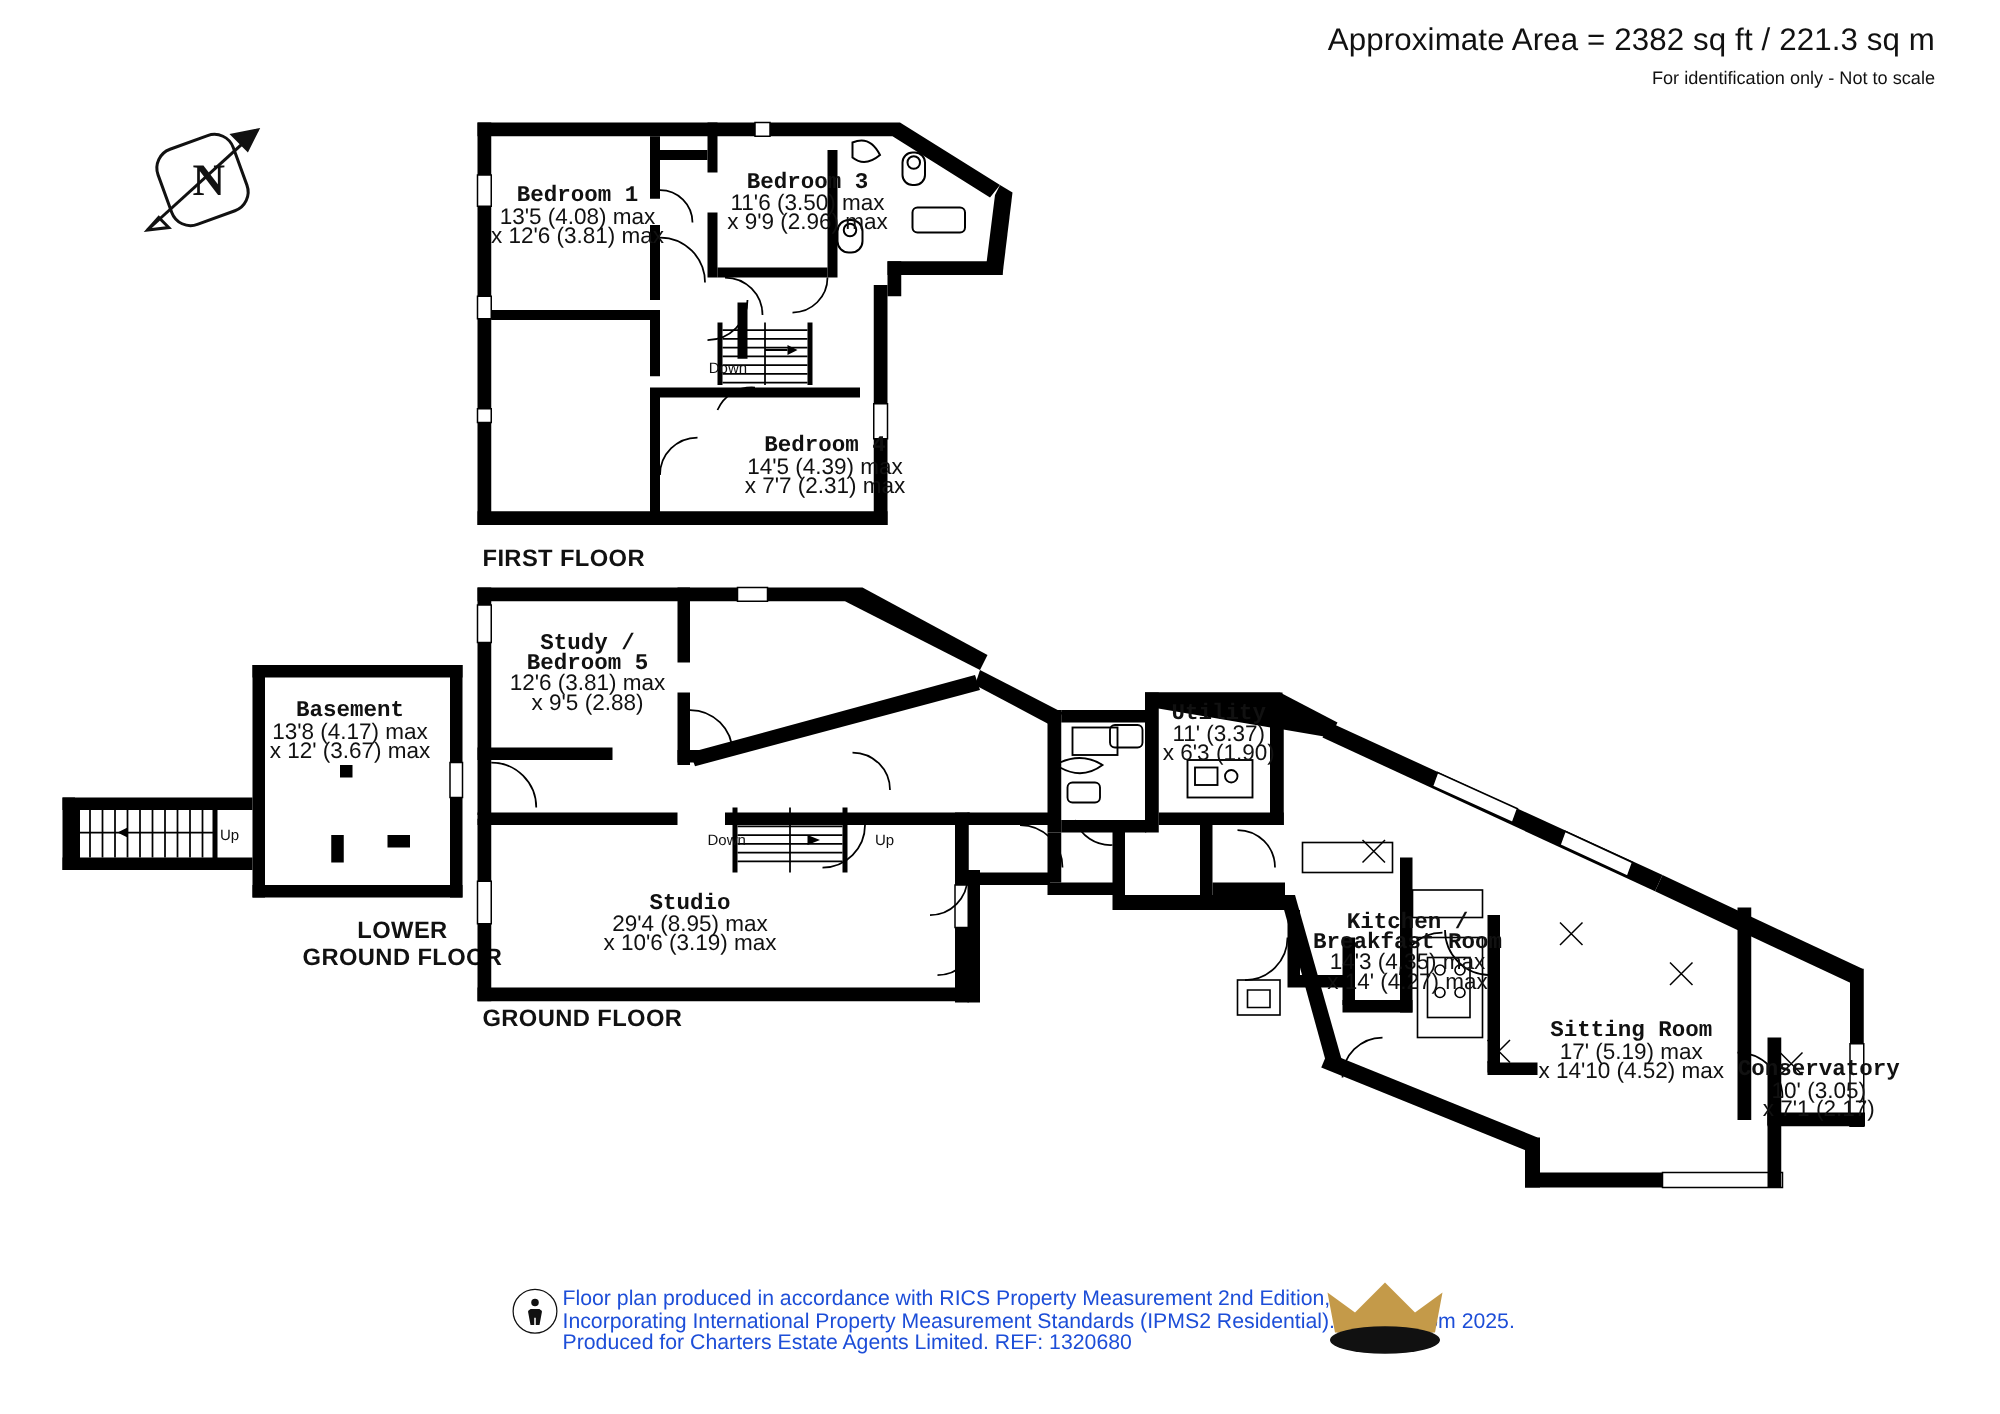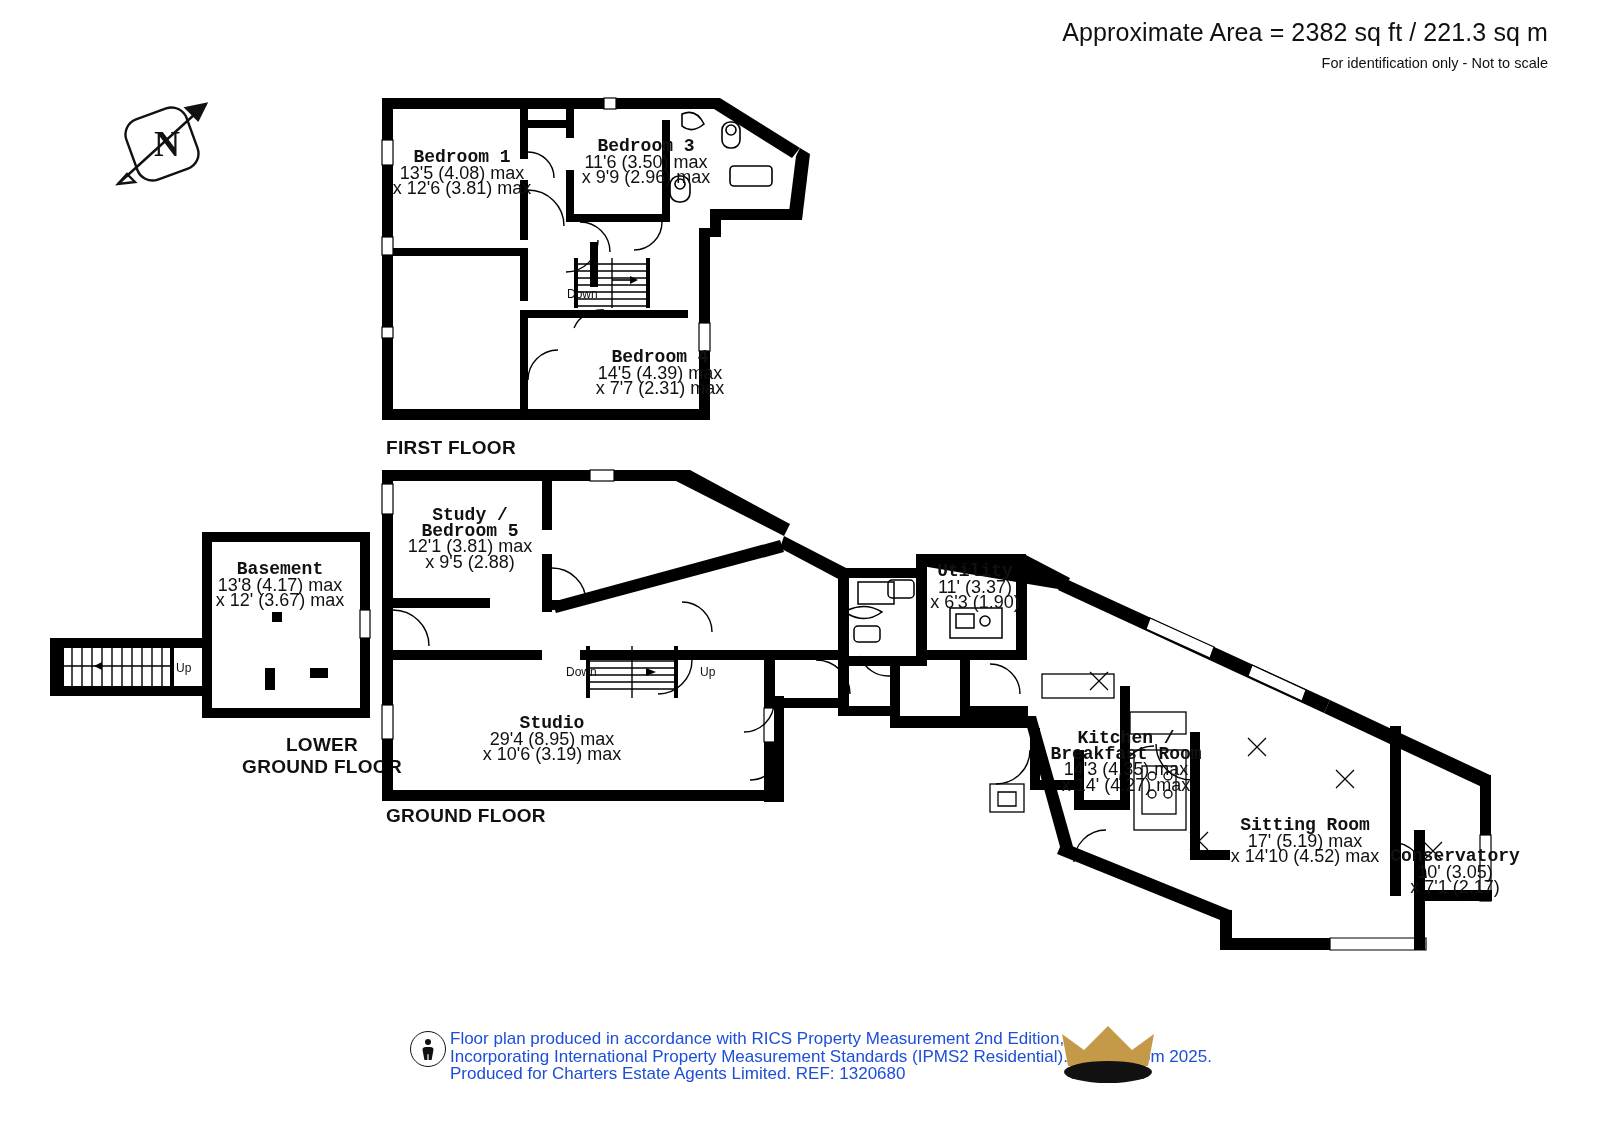--- a/index.html
+++ b/index.html
@@ -441,21 +441,21 @@
         <path d="M862 330 a36 36 0 0 1 -36 -36"></path>
         <path d="M1060 392 a36 36 0 0 1 36 36"></path>
         <path d="M744 412 a32 32 0 0 1 32 -32"></path>
       </g>
     </g>
   </svg>
 
   <div class="room" style="left:380px; top:508px; width:180px;">
     <span class="rname">Study /
 Bedroom 5</span>
-    <span class="rdim">12'1 (3.81) max
+    <span class="rdim">12'6 (3.81) max
 x 9'5 (2.88)</span>
   </div>
   <div class="room" style="left:890px; top:564px; width:170px;">
     <span class="rname">Utility</span>
     <span class="rdim">11' (3.37)
 x 6'3 (1.90)</span>
   </div>
   <div class="room" style="left:462px; top:716px; width:180px;">
     <span class="rname">Studio</span>
     <span class="rdim">29'4 (8.95) max

